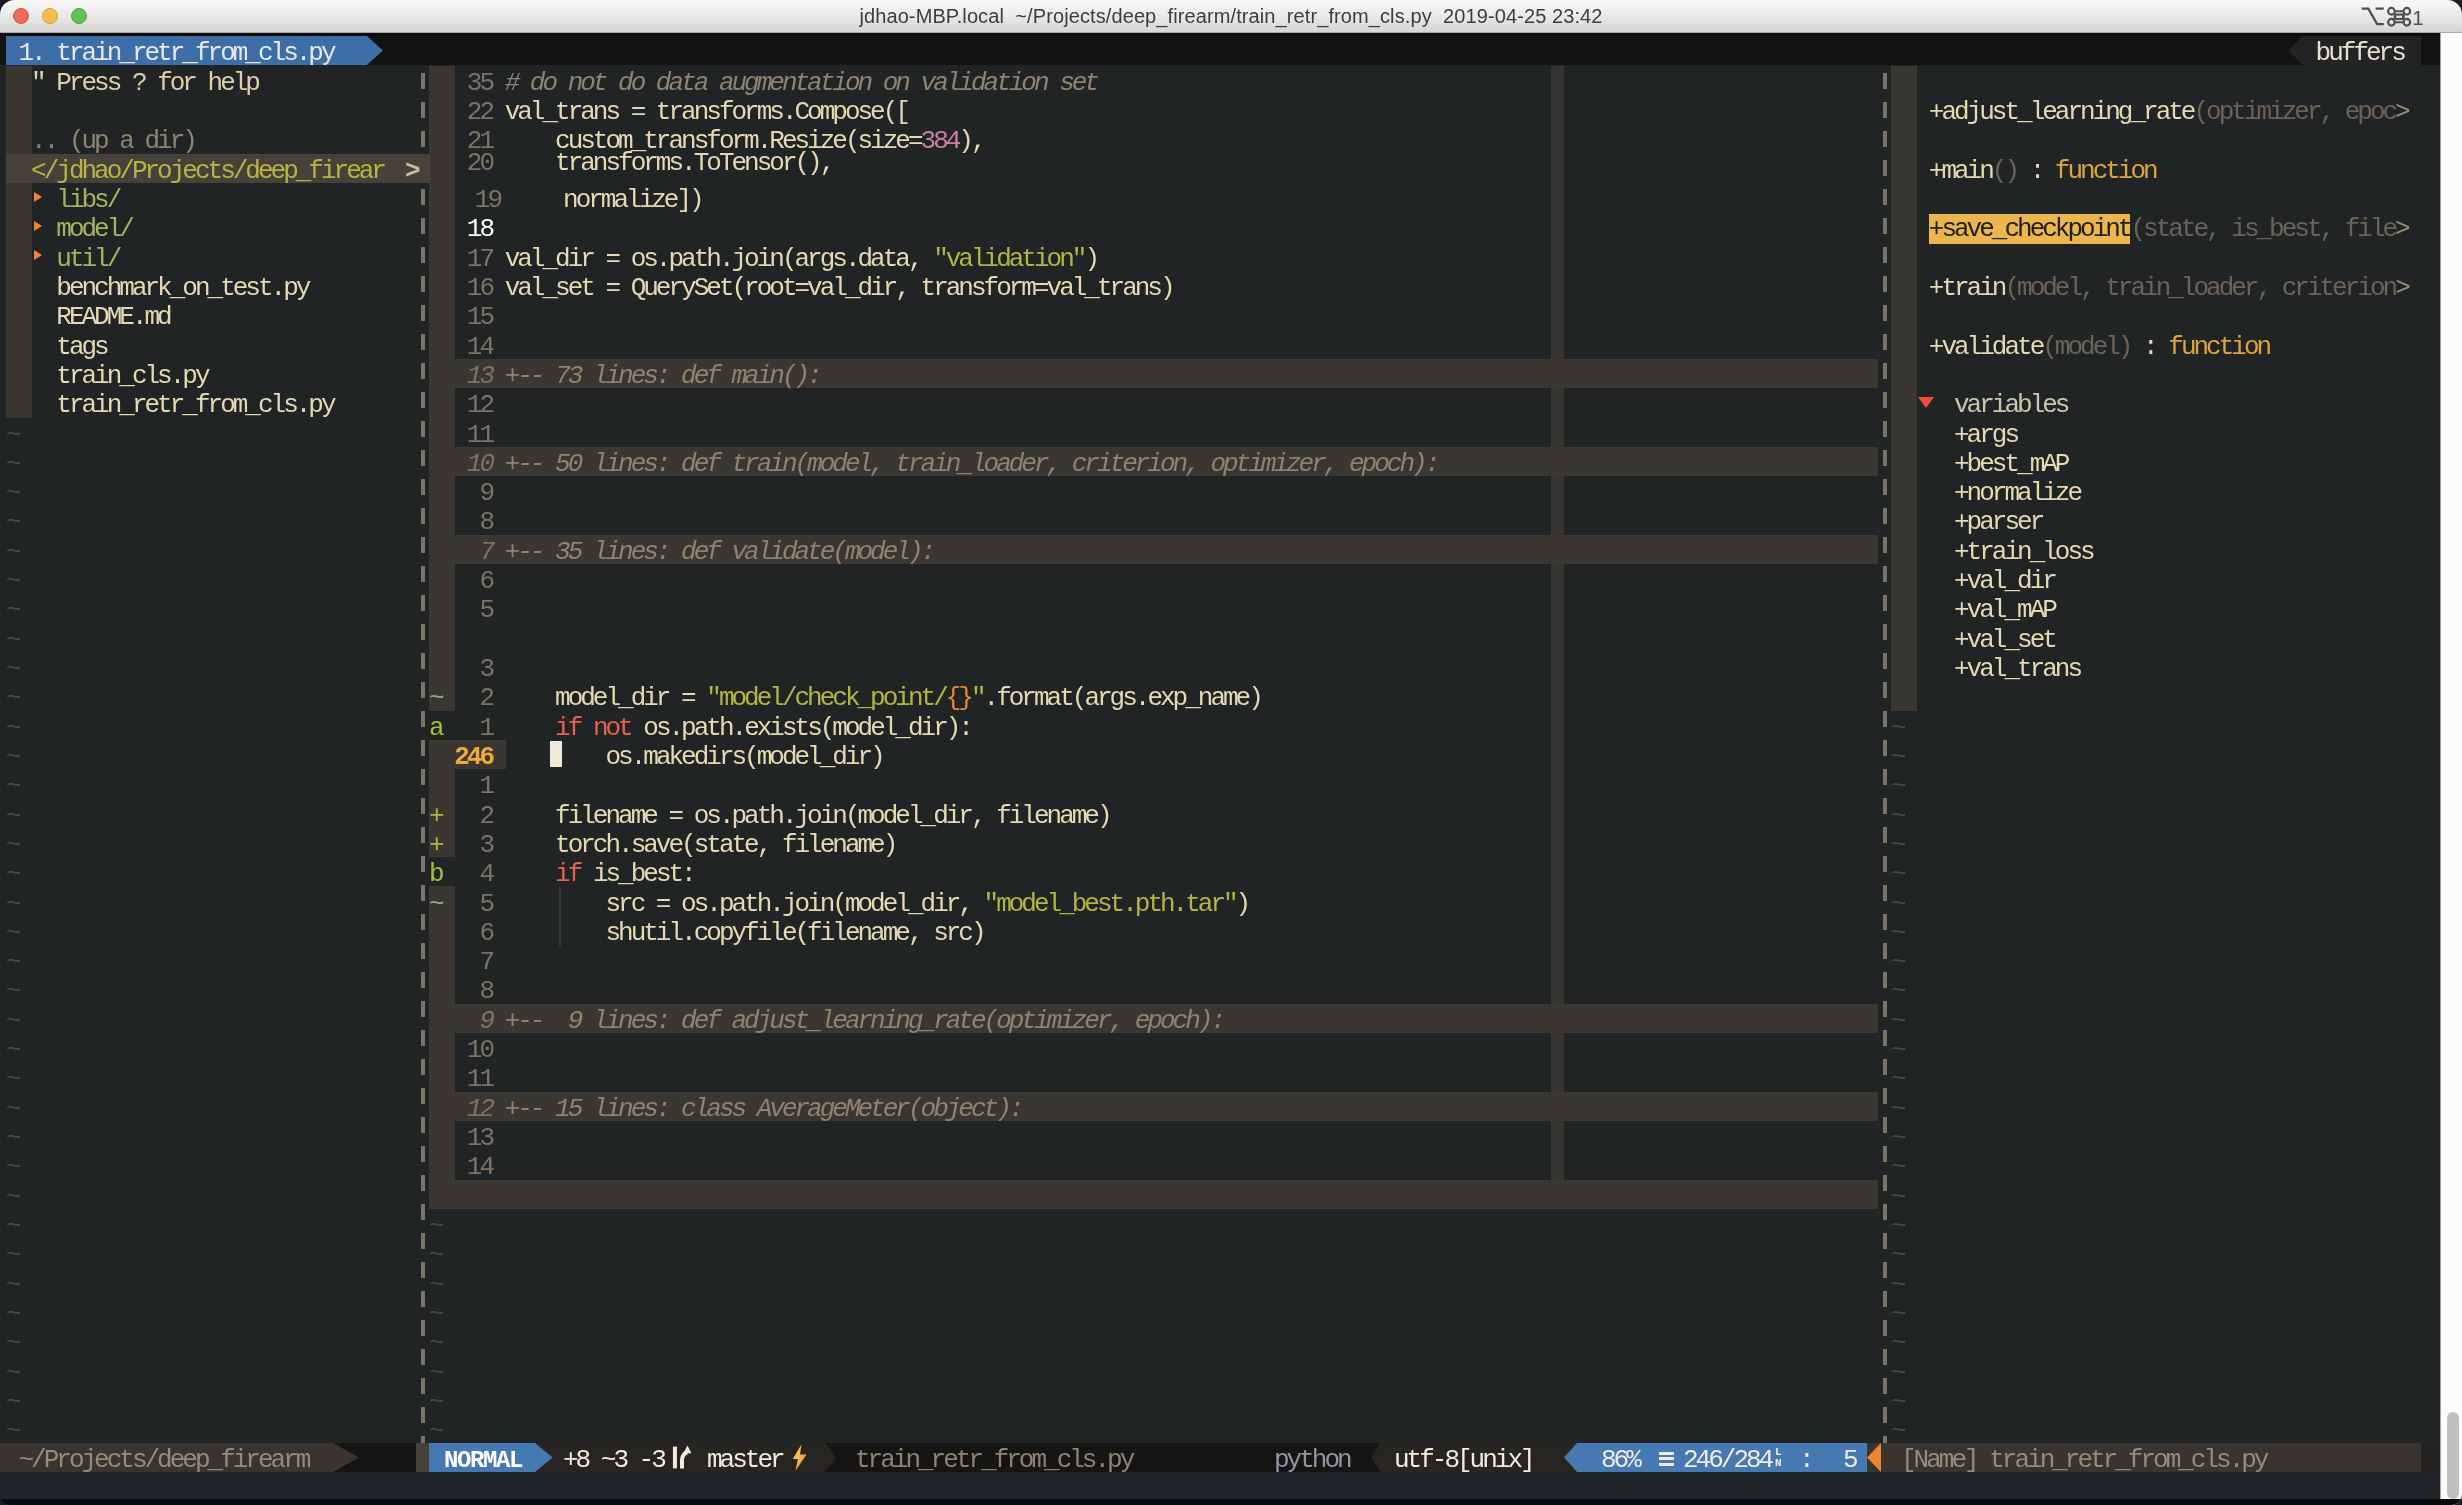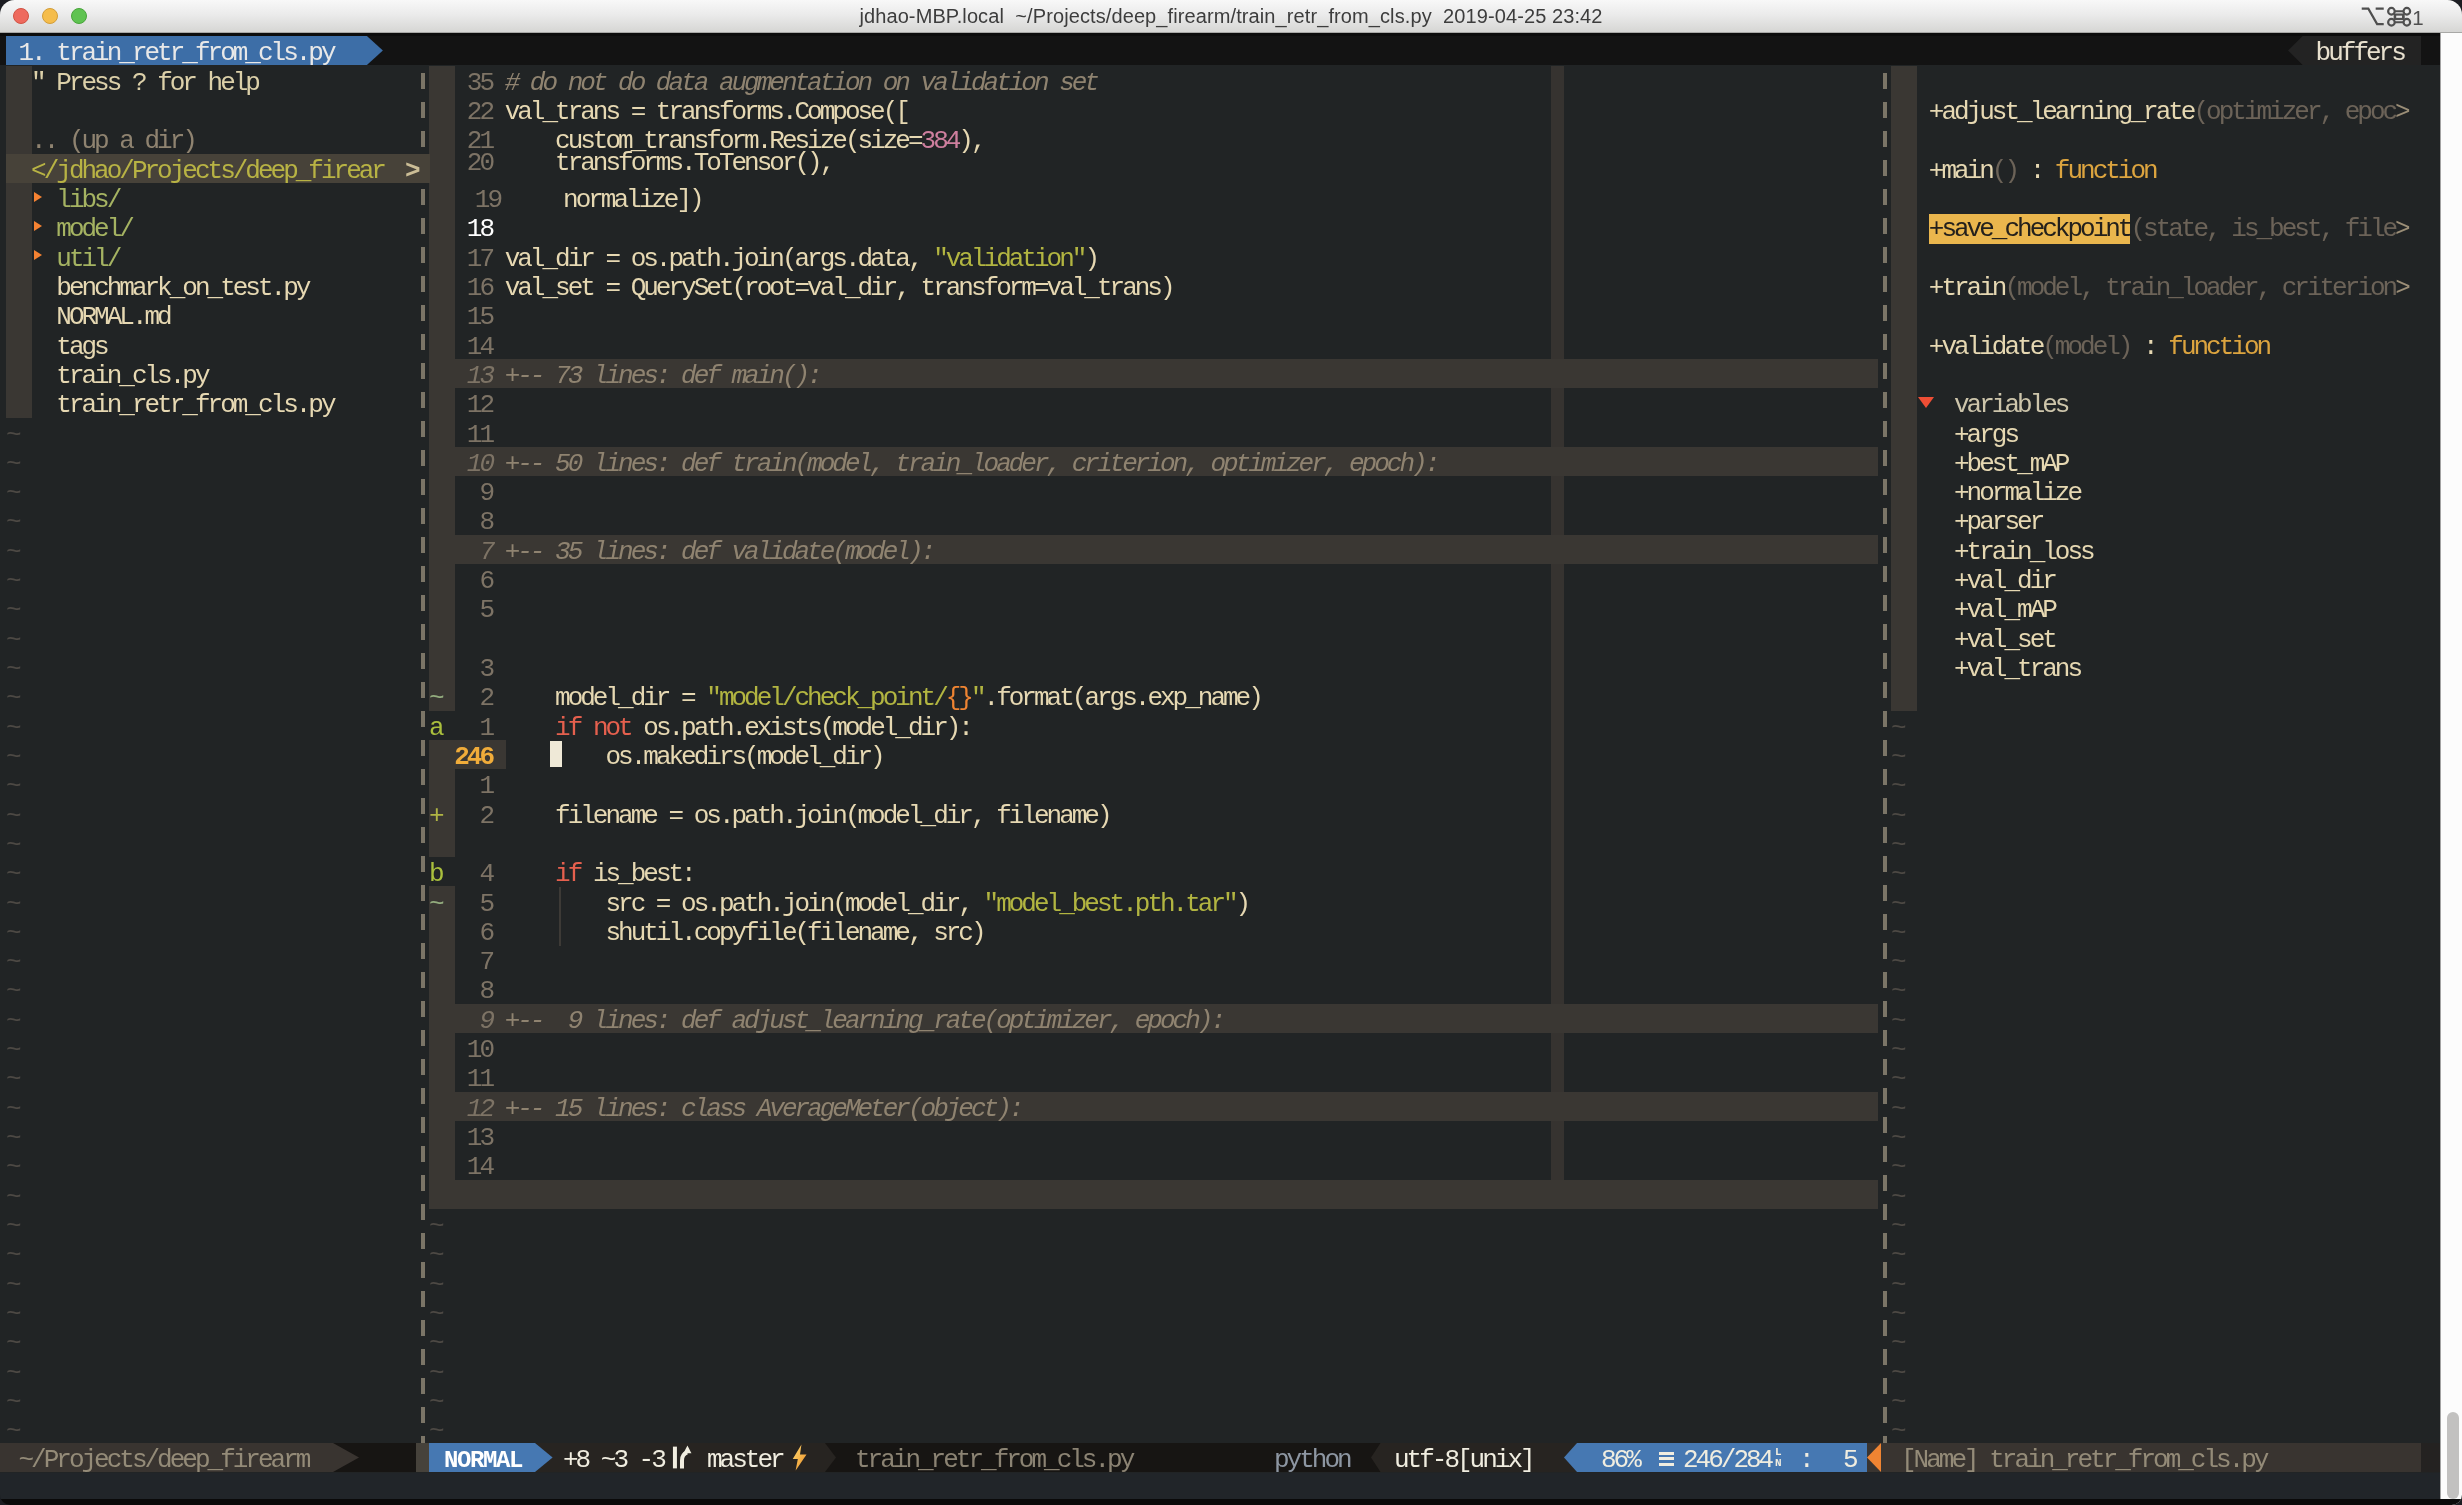--- a/index.html
+++ b/index.html
@@ -50,21 +50,21 @@
 <div class="r" style="left:5.9px;top:124px"><span style="color:#8f8370">  .. (up a dir)</span></div>
 <div class="r" style="left:5.9px;top:154px"><span style="color:#b8b344">  &lt;/jdhao/Projects/deep_firear</span></div>
 <div class="r" style="left:405px;top:154px"><span style="color:#cbbd96;font-weight:bold">&gt;</span></div>
 <div style="position:absolute;left:34px;top:192px;width:0;height:0;border-left:8px solid #f58232;border-top:5.9px solid transparent;border-bottom:5.9px solid transparent"></div>
 <div class="r" style="left:5.9px;top:183px"><span style="color:#a5b362">    libs/</span></div>
 <div style="position:absolute;left:34px;top:221px;width:0;height:0;border-left:8px solid #f58232;border-top:5.9px solid transparent;border-bottom:5.9px solid transparent"></div>
 <div class="r" style="left:5.9px;top:212px"><span style="color:#a5b362">    model/</span></div>
 <div style="position:absolute;left:34px;top:250px;width:0;height:0;border-left:8px solid #f58232;border-top:5.9px solid transparent;border-bottom:5.9px solid transparent"></div>
 <div class="r" style="left:5.9px;top:242px"><span style="color:#a5b362">    util/</span></div>
 <div class="r" style="left:5.9px;top:271px"><span style="color:#e6d8b2">    benchmark_on_test.py</span></div>
-<div class="r" style="left:5.9px;top:300px"><span style="color:#e6d8b2">    NORMAL.md</span></div>
+<div class="r" style="left:5.9px;top:300px"><span style="color:#e6d8b2">    README.md</span></div>
 <div class="r" style="left:5.9px;top:330px"><span style="color:#e6d8b2">    tags</span></div>
 <div class="r" style="left:5.9px;top:359px"><span style="color:#e6d8b2">    train_cls.py</span></div>
 <div class="r" style="left:5.9px;top:388px"><span style="color:#e6d8b2">    train_retr_from_cls.py</span></div>
 <div class="r" style="left:5.9px;top:418px"><span style="color:#4d4944">~</span></div>
 <div class="r" style="left:5.9px;top:447px"><span style="color:#4d4944">~</span></div>
 <div class="r" style="left:5.9px;top:476px"><span style="color:#4d4944">~</span></div>
 <div class="r" style="left:5.9px;top:505px"><span style="color:#4d4944">~</span></div>
 <div class="r" style="left:5.9px;top:535px"><span style="color:#4d4944">~</span></div>
 <div class="r" style="left:5.9px;top:564px"><span style="color:#4d4944">~</span></div>
 <div class="r" style="left:5.9px;top:593px"><span style="color:#4d4944">~</span></div>
@@ -114,20 +114,21 @@
 <div class="r" style="left:429px;top:505px"><span style="color:#e6d8b2">  </span><span style="color:#7d7365">  8 </span></div>
 <div class="r" style="left:429px;top:535px"><span style="color:#e6d8b2">  </span><span style="color:#7d7365;font-style:italic">  7 </span><span style="color:#8f8370;font-style:italic">+-- 35 lines: def validate(model):</span></div>
 <div class="r" style="left:429px;top:564px"><span style="color:#e6d8b2">  </span><span style="color:#7d7365">  6 </span></div>
 <div class="r" style="left:429px;top:593px"><span style="color:#e6d8b2">  </span><span style="color:#7d7365">  5 </span></div>
 <div class="r" style="left:429px;top:652px"><span style="color:#e6d8b2">  </span><span style="color:#7d7365">  3 </span></div>
 <div class="r" style="left:429px;top:681px"><span style="color:#93ac7e">~ </span><span style="color:#7d7365">  2 </span><span style="color:#e6d8b2">    model_dir = </span><span style="color:#b2b541">"model/check_point/</span><span style="color:#ef8432">{}</span><span style="color:#b2b541">"</span><span style="color:#e6d8b2">.format(args.exp_name)</span></div>
 <div class="r" style="left:429px;top:711px"><span style="color:#aabf3d">a </span><span style="color:#7d7365">  1 </span><span style="color:#e6d8b2">    </span><span style="color:#e5604e">if</span><span style="color:#e6d8b2"> </span><span style="color:#e5604e">not</span><span style="color:#e6d8b2"> os.path.exists(model_dir):</span></div>
 <div class="r" style="left:429px;top:740px"><span style="color:#e6d8b2">  </span><span style="color:#f0ac3a;font-weight:bold">246</span><span style="color:#e6d8b2">         </span><span style="color:#e6d8b2">os.makedirs(model_dir)</span></div>
 <div class="r" style="left:429px;top:769px"><span style="color:#e6d8b2">  </span><span style="color:#7d7365">  1 </span></div>
 <div class="r" style="left:429px;top:799px"><span style="color:#b0b544">+ </span><span style="color:#7d7365">  2 </span><span style="color:#e6d8b2">    filename = os.path.join(model_dir, filename)</span></div>
+<div class="r" style="left:429px;top:828px"><span style="color:#b0b544">+ </span><span style="color:#7d7365">  3 </span><span style="color:#e6d8b2">    torch.save(state, filename)</span></div>
 <div class="r" style="left:429px;top:857px"><span style="color:#aabf3d">b </span><span style="color:#7d7365">  4 </span><span style="color:#e6d8b2">    </span><span style="color:#e5604e">if</span><span style="color:#e6d8b2"> is_best:</span></div>
 <div class="r" style="left:429px;top:887px"><span style="color:#93ac7e">~ </span><span style="color:#7d7365">  5 </span><span style="color:#e6d8b2">        src = os.path.join(model_dir, </span><span style="color:#b2b541">"model_best.pth.tar"</span><span style="color:#e6d8b2">)</span></div>
 <div class="r" style="left:429px;top:916px"><span style="color:#e6d8b2">  </span><span style="color:#7d7365">  6 </span><span style="color:#e6d8b2">        shutil.copyfile(filename, src)</span></div>
 <div class="r" style="left:429px;top:945px"><span style="color:#e6d8b2">  </span><span style="color:#7d7365">  7 </span></div>
 <div class="r" style="left:429px;top:974px"><span style="color:#e6d8b2">  </span><span style="color:#7d7365">  8 </span></div>
 <div class="r" style="left:429px;top:1004px"><span style="color:#e6d8b2">  </span><span style="color:#7d7365;font-style:italic">  9 </span><span style="color:#8f8370;font-style:italic">+--  9 lines: def adjust_learning_rate(optimizer, epoch):</span></div>
 <div class="r" style="left:429px;top:1033px"><span style="color:#e6d8b2">  </span><span style="color:#7d7365"> 10 </span></div>
 <div class="r" style="left:429px;top:1062px"><span style="color:#e6d8b2">  </span><span style="color:#7d7365"> 11 </span></div>
 <div class="r" style="left:429px;top:1092px"><span style="color:#e6d8b2">  </span><span style="color:#7d7365;font-style:italic"> 12 </span><span style="color:#8f8370;font-style:italic">+-- 15 lines: class AverageMeter(object):</span></div>
 <div class="r" style="left:429px;top:1121px"><span style="color:#e6d8b2">  </span><span style="color:#7d7365"> 13 </span></div>

